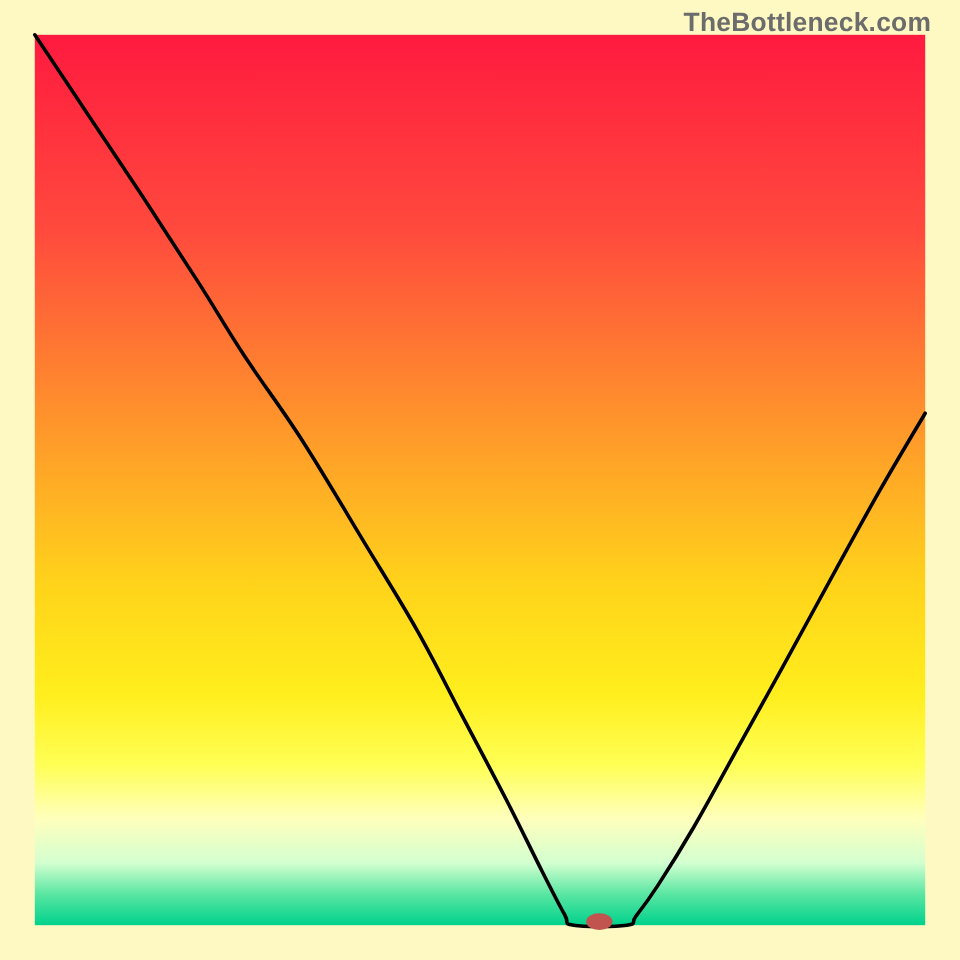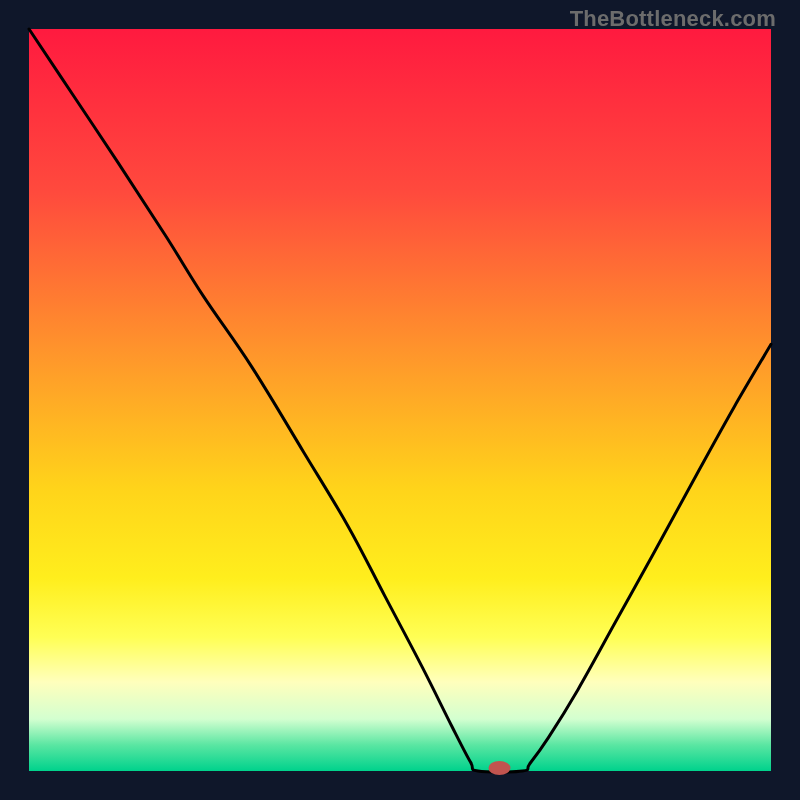--- a/index.html
+++ b/index.html
@@ -7,21 +7,21 @@
     padding: 0;
     width: 800px;
     height: 800px;
     background: #000;
     overflow: hidden;
   }
   .frame {
     position: relative;
     width: 800px;
     height: 800px;
-    background: #0f172a;
+    background: #fef9c3;
   }
   .watermark {
     position: absolute;
     top: 6px;
     right: 24px;
     font-family: Arial, Helvetica, sans-serif;
     font-size: 22px;
     font-weight: 600;
     color: #6c6c6c;
     letter-spacing: 0.2px;

